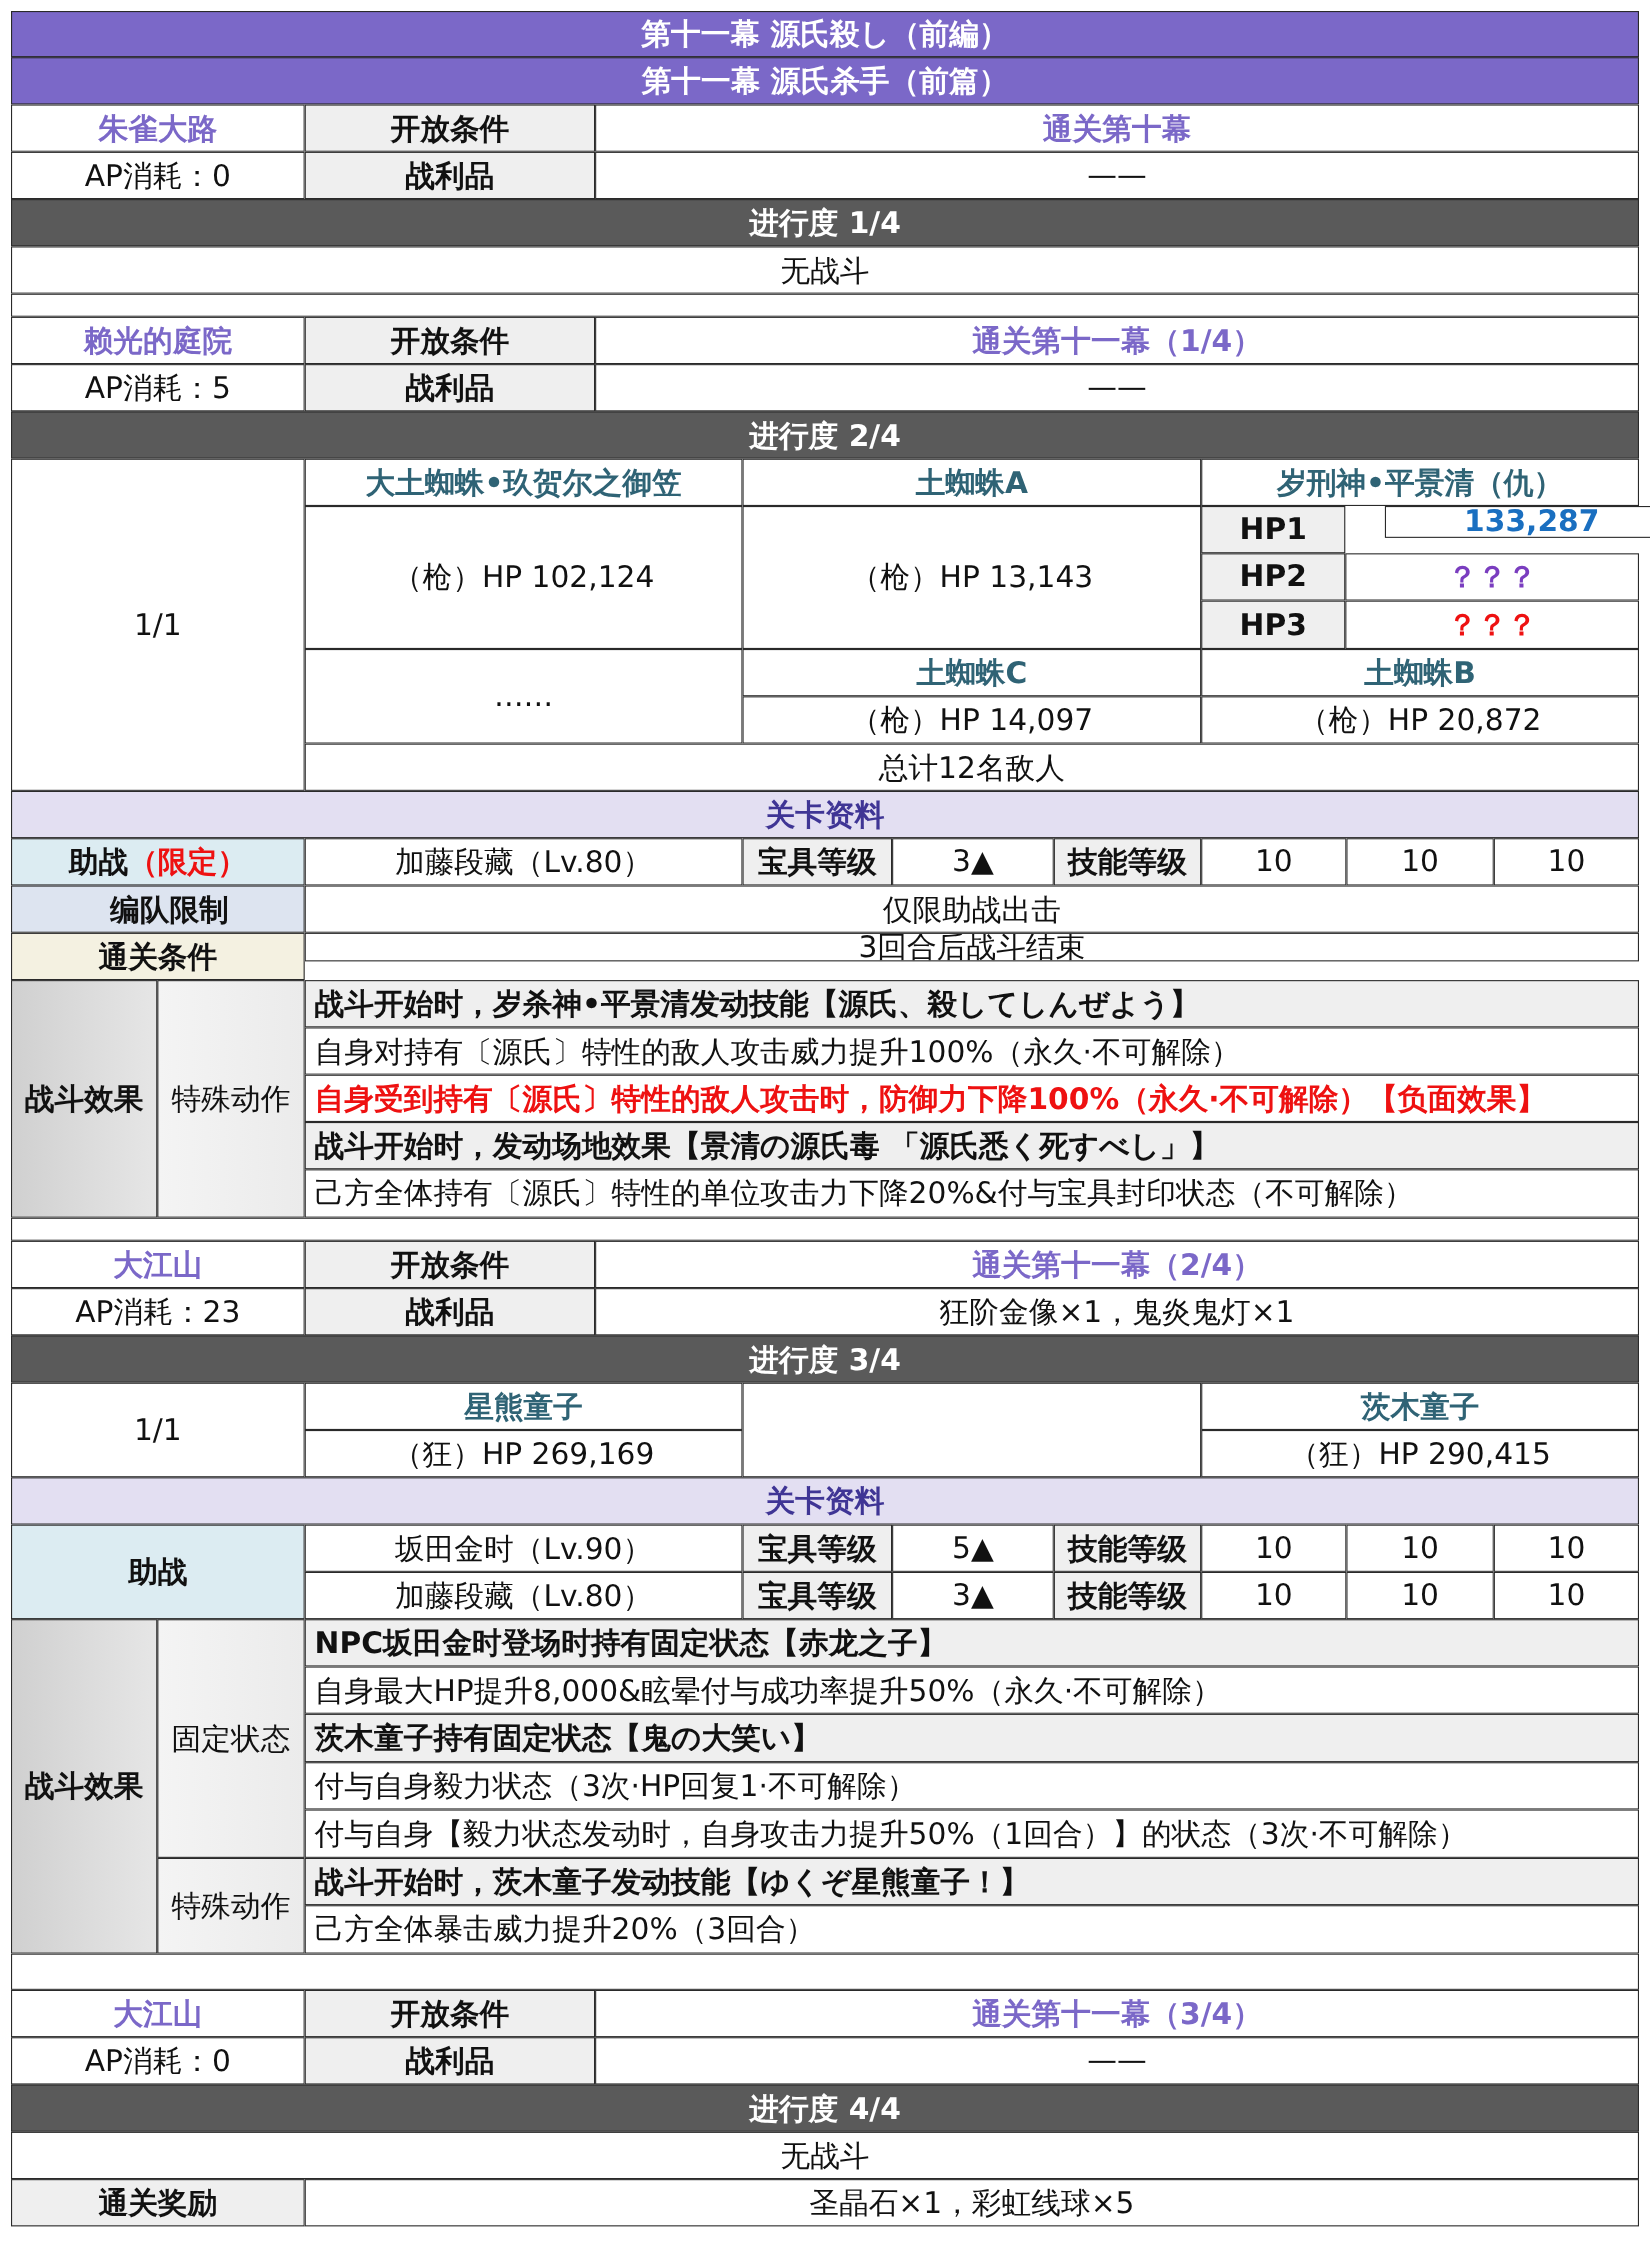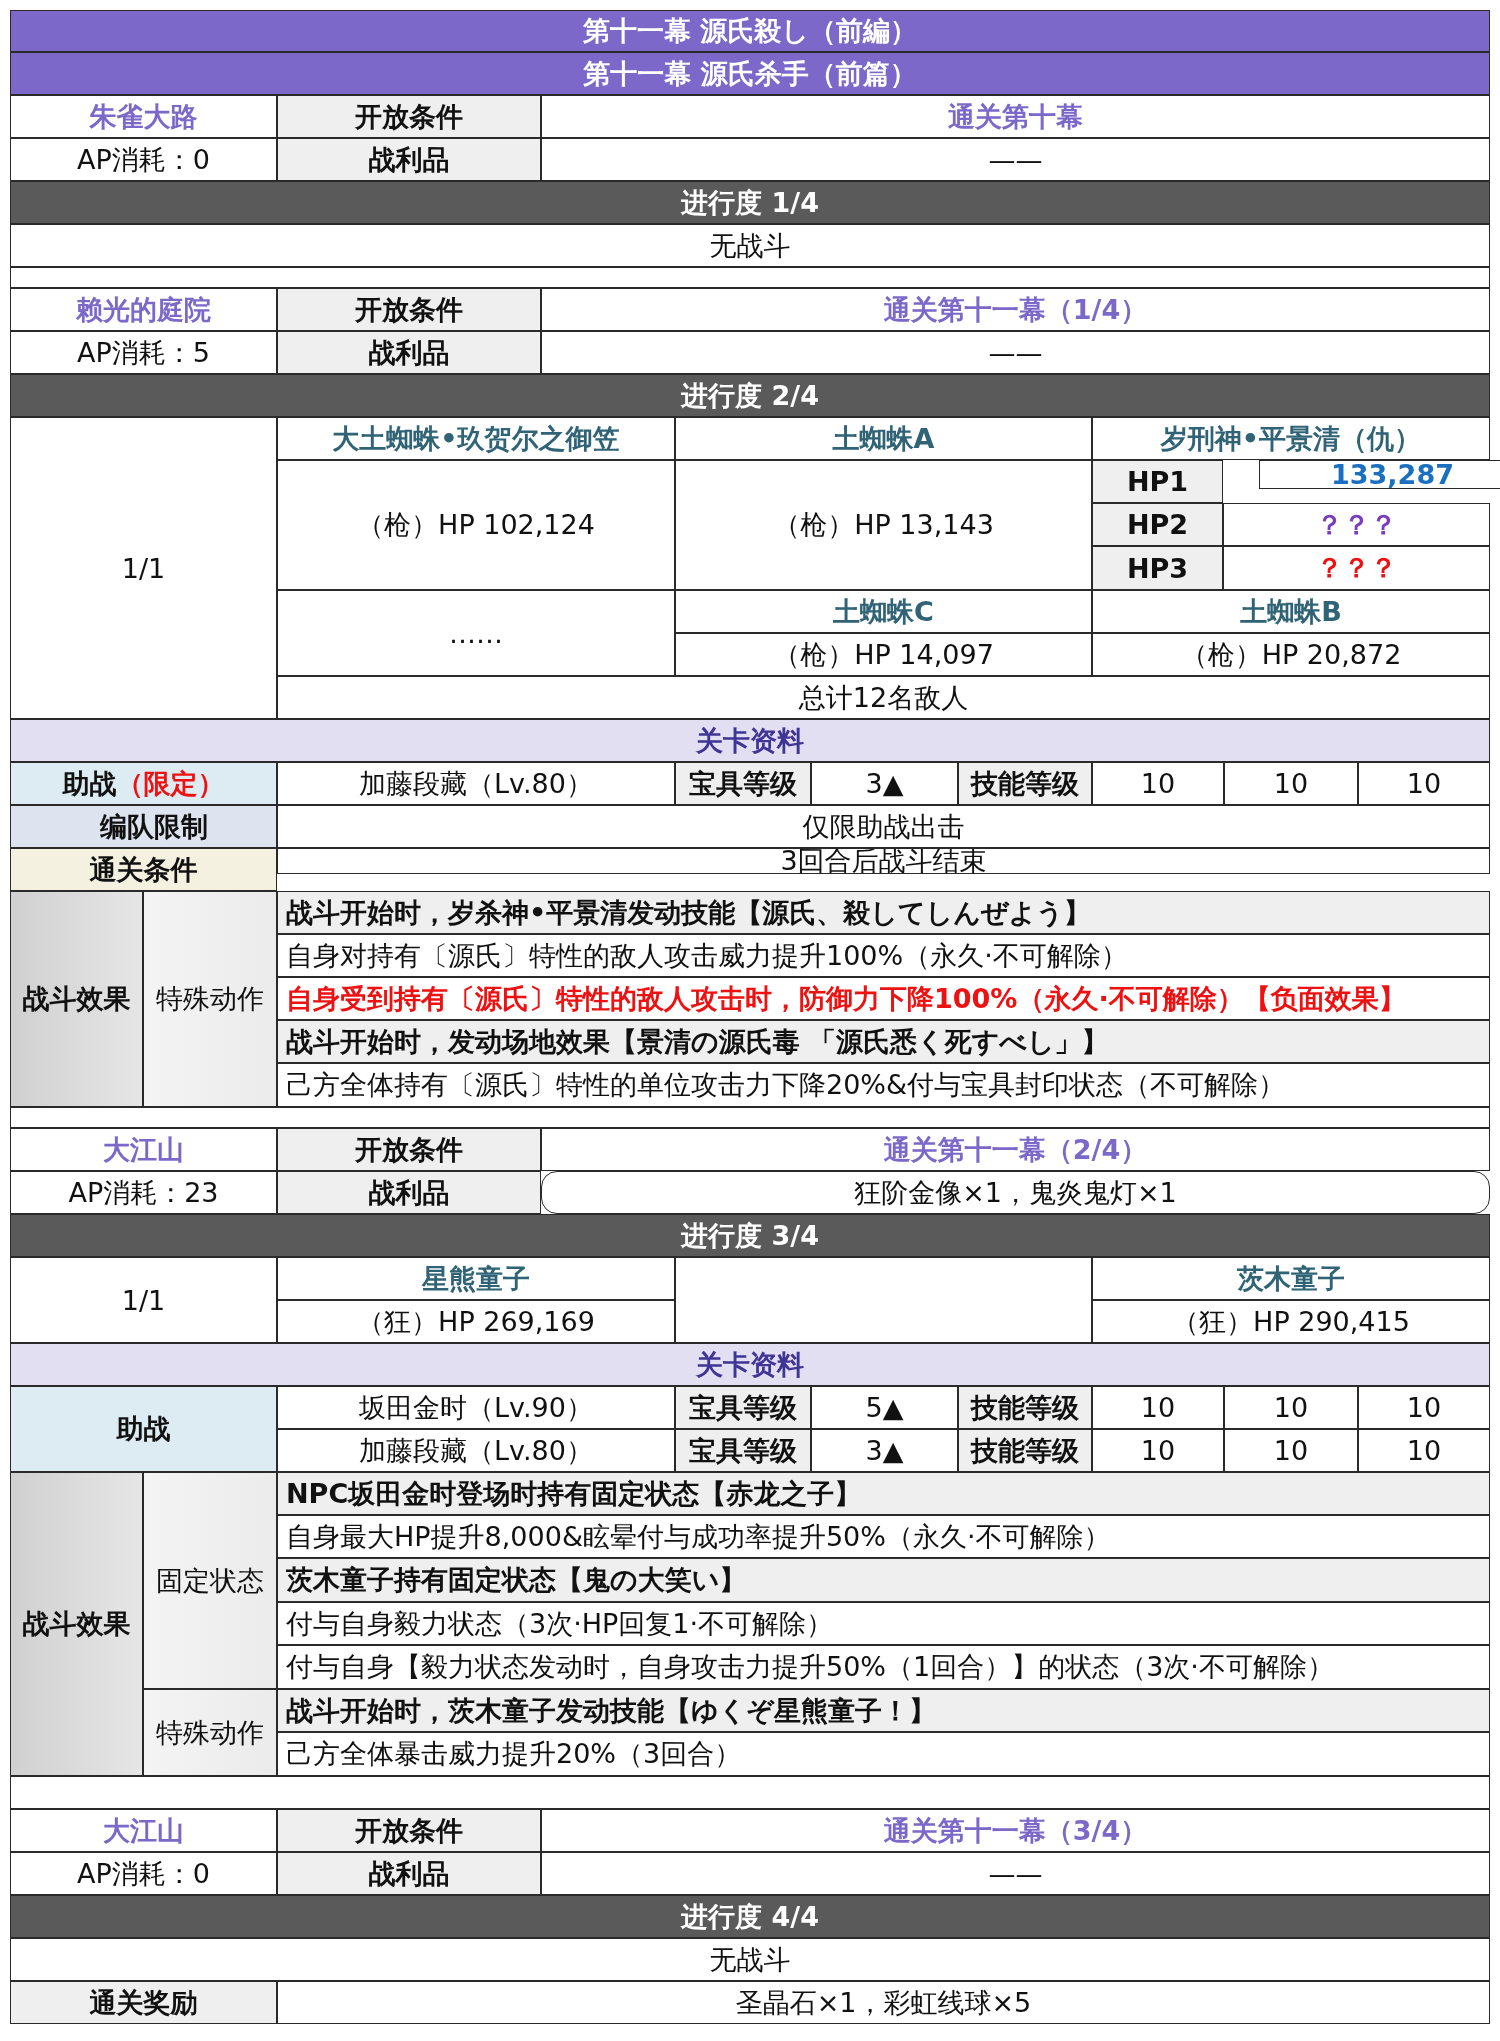--- a/index.html
+++ b/index.html
@@ -94,21 +94,21 @@
 <div class="c l b red" style="left:277px;top:977px;width:1213px;height:43px;">自身受到持有〔源氏〕特性的敌人攻击时，防御力下降100%（永久·不可解除）【负面效果】</div>
 <div class="c l hdr" style="left:277px;top:1020px;width:1213px;height:43px;">战斗开始时，发动场地效果【景清の源氏毒 「源氏悉く死すべし」】</div>
 <div class="c l" style="left:277px;top:1063px;width:1213px;height:44px;">己方全体持有〔源氏〕特性的单位攻击力下降20%&amp;付与宝具封印状态（不可解除）</div>
 <div class="c blank" style="left:10px;top:1107px;width:1480px;height:21px;"></div>
 
 <div class="c stage" style="left:10px;top:1128px;width:267px;height:43px;">大江山</div>
 <div class="c lbl" style="left:277px;top:1128px;width:264px;height:43px;">开放条件</div>
 <div class="c stage" style="left:541px;top:1128px;width:949px;height:43px;">通关第十一幕（2/4）</div>
 <div class="c" style="left:10px;top:1171px;width:267px;height:43px;">AP消耗：23</div>
 <div class="c lbl" style="left:277px;top:1171px;width:264px;height:43px;">战利品</div>
-<div class="c" style="left:541px;top:1171px;width:949px;height:43px;border-radius:16px;">狂阶金像×1，鬼炎鬼灯×1</div>
+<div class="c" style="left:541px;top:1171px;width:949px;height:43px;">狂阶金像×1，鬼炎鬼灯×1</div>
 <div class="c prog" style="left:10px;top:1214px;width:1480px;height:43px;">进行度 3/4</div>
 <div class="c" style="left:10px;top:1257px;width:267px;height:86px;">1/1</div>
 <div class="c enemy" style="left:277px;top:1257px;width:398px;height:43px;">星熊童子</div>
 <div class="c" style="left:277px;top:1300px;width:398px;height:43px;">（狂）HP 269,169</div>
 <div class="c blank" style="left:675px;top:1257px;width:417px;height:86px;"></div>
 <div class="c enemy" style="left:1092px;top:1257px;width:398px;height:43px;">茨木童子</div>
 <div class="c" style="left:1092px;top:1300px;width:398px;height:43px;">（狂）HP 290,415</div>
 
 <div class="c info" style="left:10px;top:1343px;width:1480px;height:43px;">关卡资料</div>
 <div class="c sup" style="left:10px;top:1386px;width:267px;height:86px;">助战</div>

